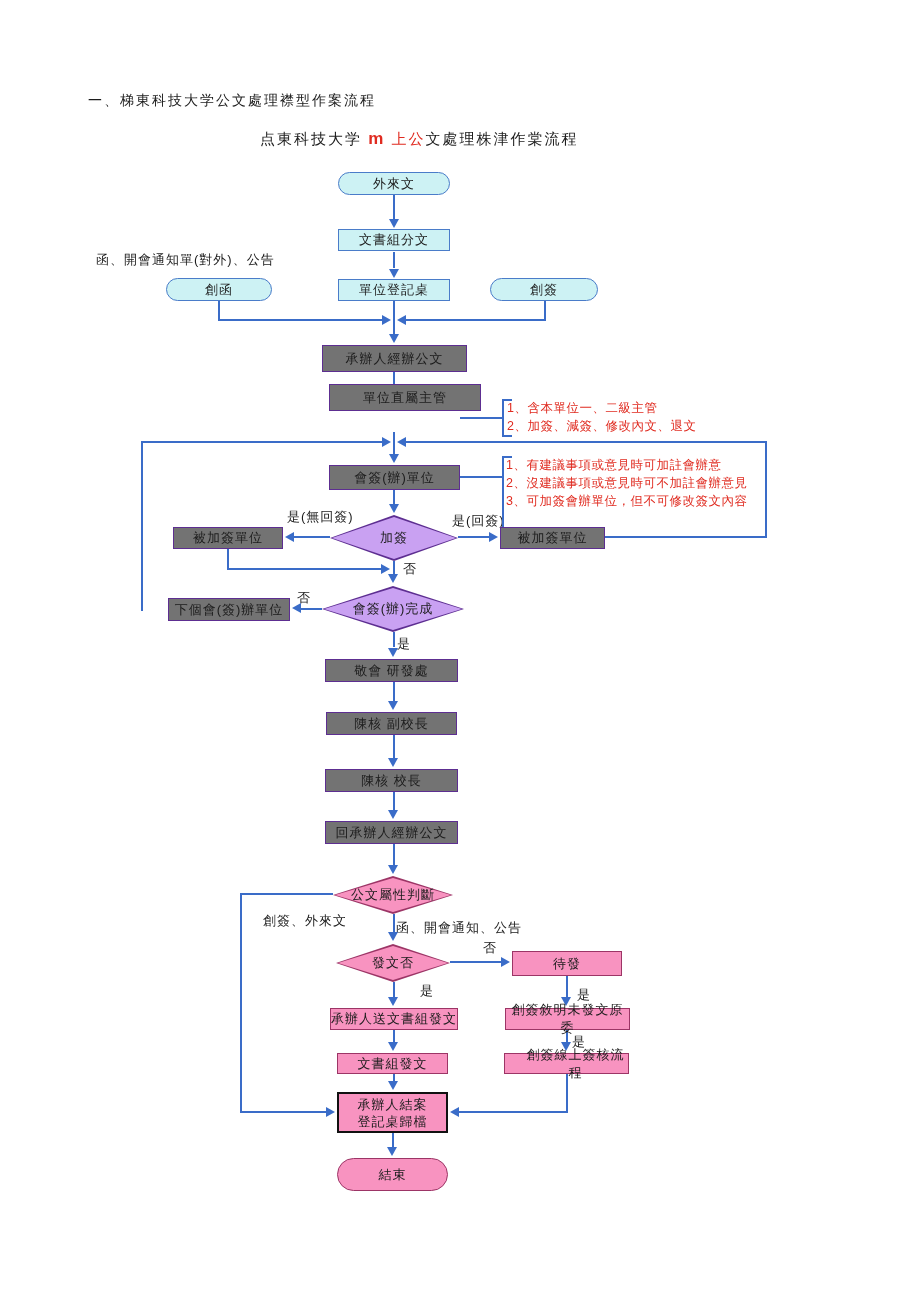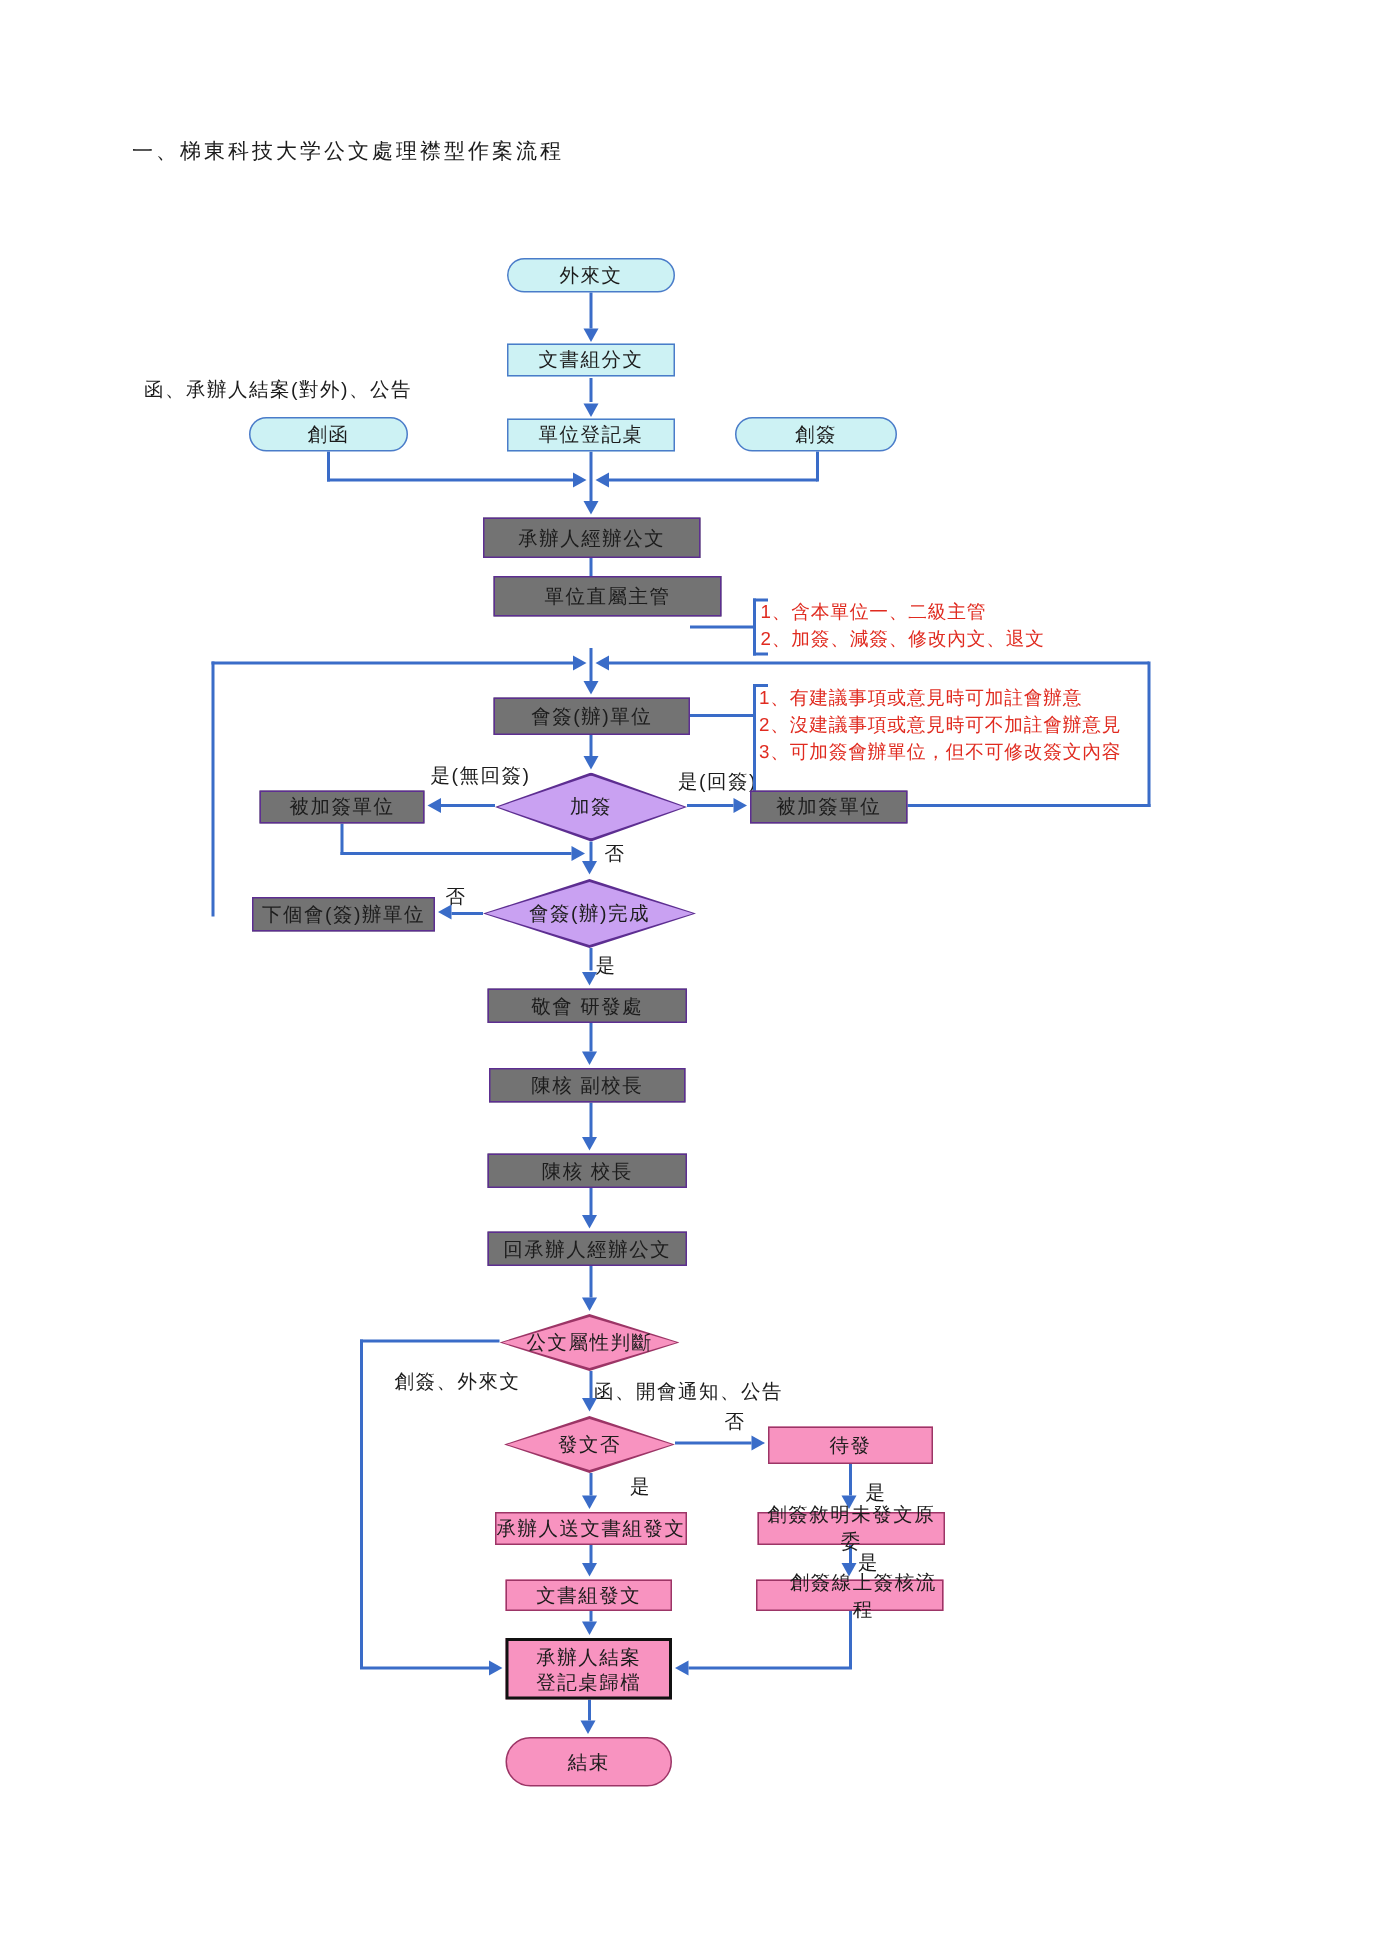--- a/index.html
+++ b/index.html
@@ -37,22 +37,23 @@
   .dia .dl{position:absolute;inset:0;display:flex;align-items:center;justify-content:center;
            font-size:13px;letter-spacing:1px;}
   .dia{background:none;border:none;}
 </style>
 </head>
 <body>
 
 <div class="canvas">
 
   <div class="heading">一、梯東科技大学公文處理襟型作案流程</div>
-
-  <div class="lbl" style="left:96px;top:251px;">函、承辦人結案(對外)、公告</div>
+  <div class="subtitle"><span>点東科技大学 </span><span class="red m">m</span><span class="red"> 上公</span><span>文處理株津作棠流程</span></div>
+
+  <div class="lbl" style="left:96px;top:251px;">函、開會通知單(對外)、公告</div>
   <div class="lbl" style="left:287px;top:508px;">是(無回簽)</div>
   <div class="lbl" style="left:452px;top:512px;">是(回簽)</div>
   <div class="lbl" style="left:403px;top:560px;">否</div>
   <div class="lbl" style="left:297px;top:589px;">否</div>
   <div class="lbl" style="left:397px;top:635px;">是</div>
   <div class="lbl" style="left:263px;top:867px;margin-top:45px;">創簽、外來文</div>
   <div class="lbl" style="left:396px;top:919px;">函、開會通知、公告</div>
   <div class="lbl" style="left:483px;top:939px;">否</div>
   <div class="lbl" style="left:420px;top:982px;">是</div>
   <div class="lbl" style="left:577px;top:986px;">是</div>

